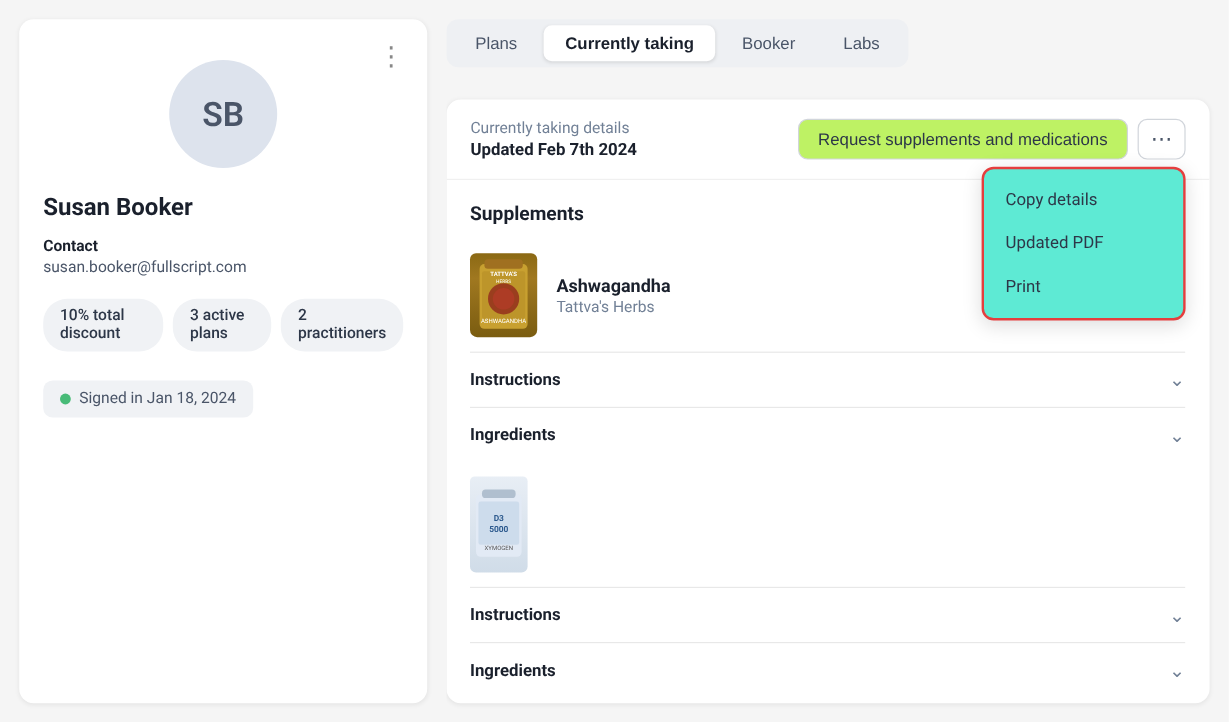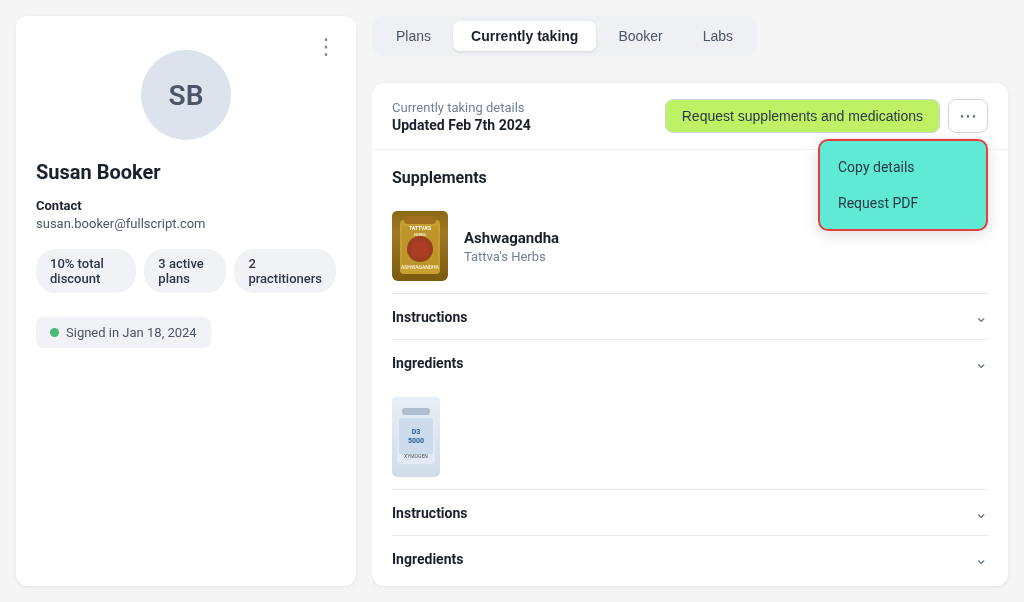--- a/index.html
+++ b/index.html
@@ -347,21 +347,22 @@
       <div class="content-header-left">
         <div class="details-label">Currently taking details</div>
         <div class="updated-label">Updated Feb 7th 2024</div>
       </div>
       <div class="content-header-right">
         <button class="request-btn">Request supplements and medications</button>
         <button class="more-btn">⋯</button>
 
         <div class="dropdown-menu">
           <div class="dropdown-item">Copy details</div>
-          <div class="dropdown-item">Request PDF</div>
+          <div class="dropdown-item">Updated PDF</div>
+          <div class="dropdown-item">Print</div>
         </div>
       </div>
     </div>
 
     <div class="scrollable-content">
       <div class="section-title">Supplements</div>
 
       <div class="supplement-item">
         <div class="supplement-row">
 

